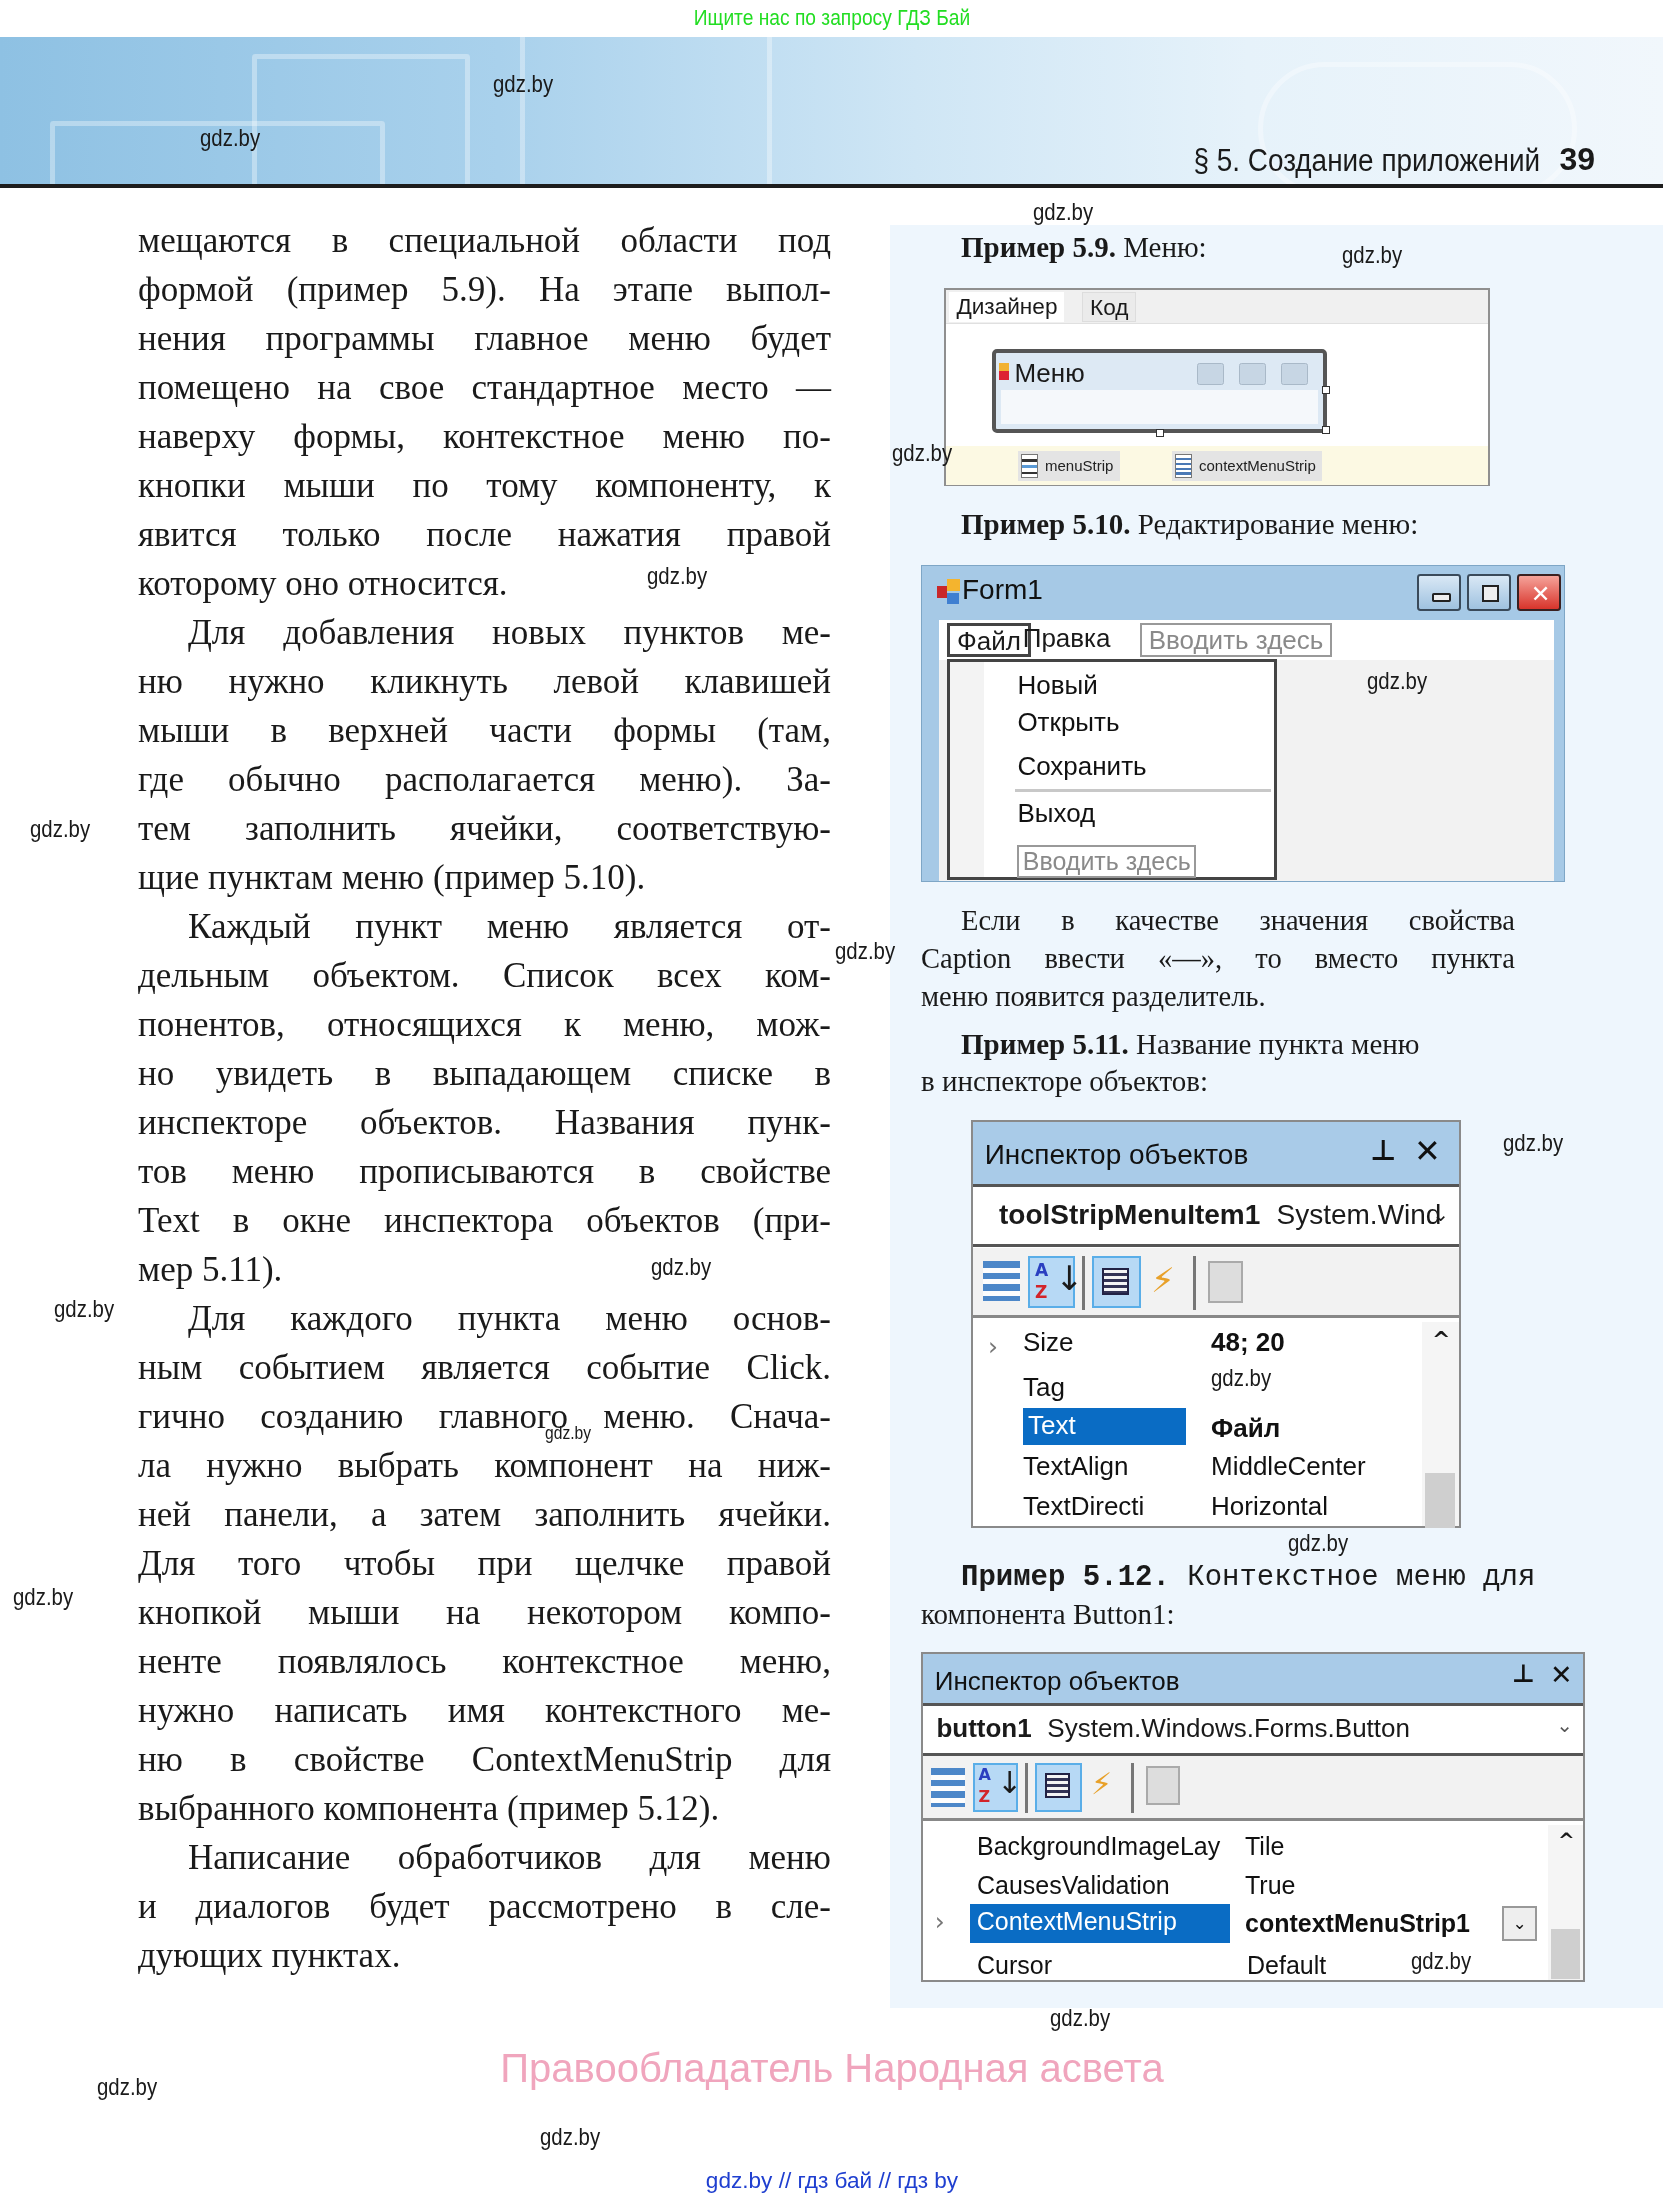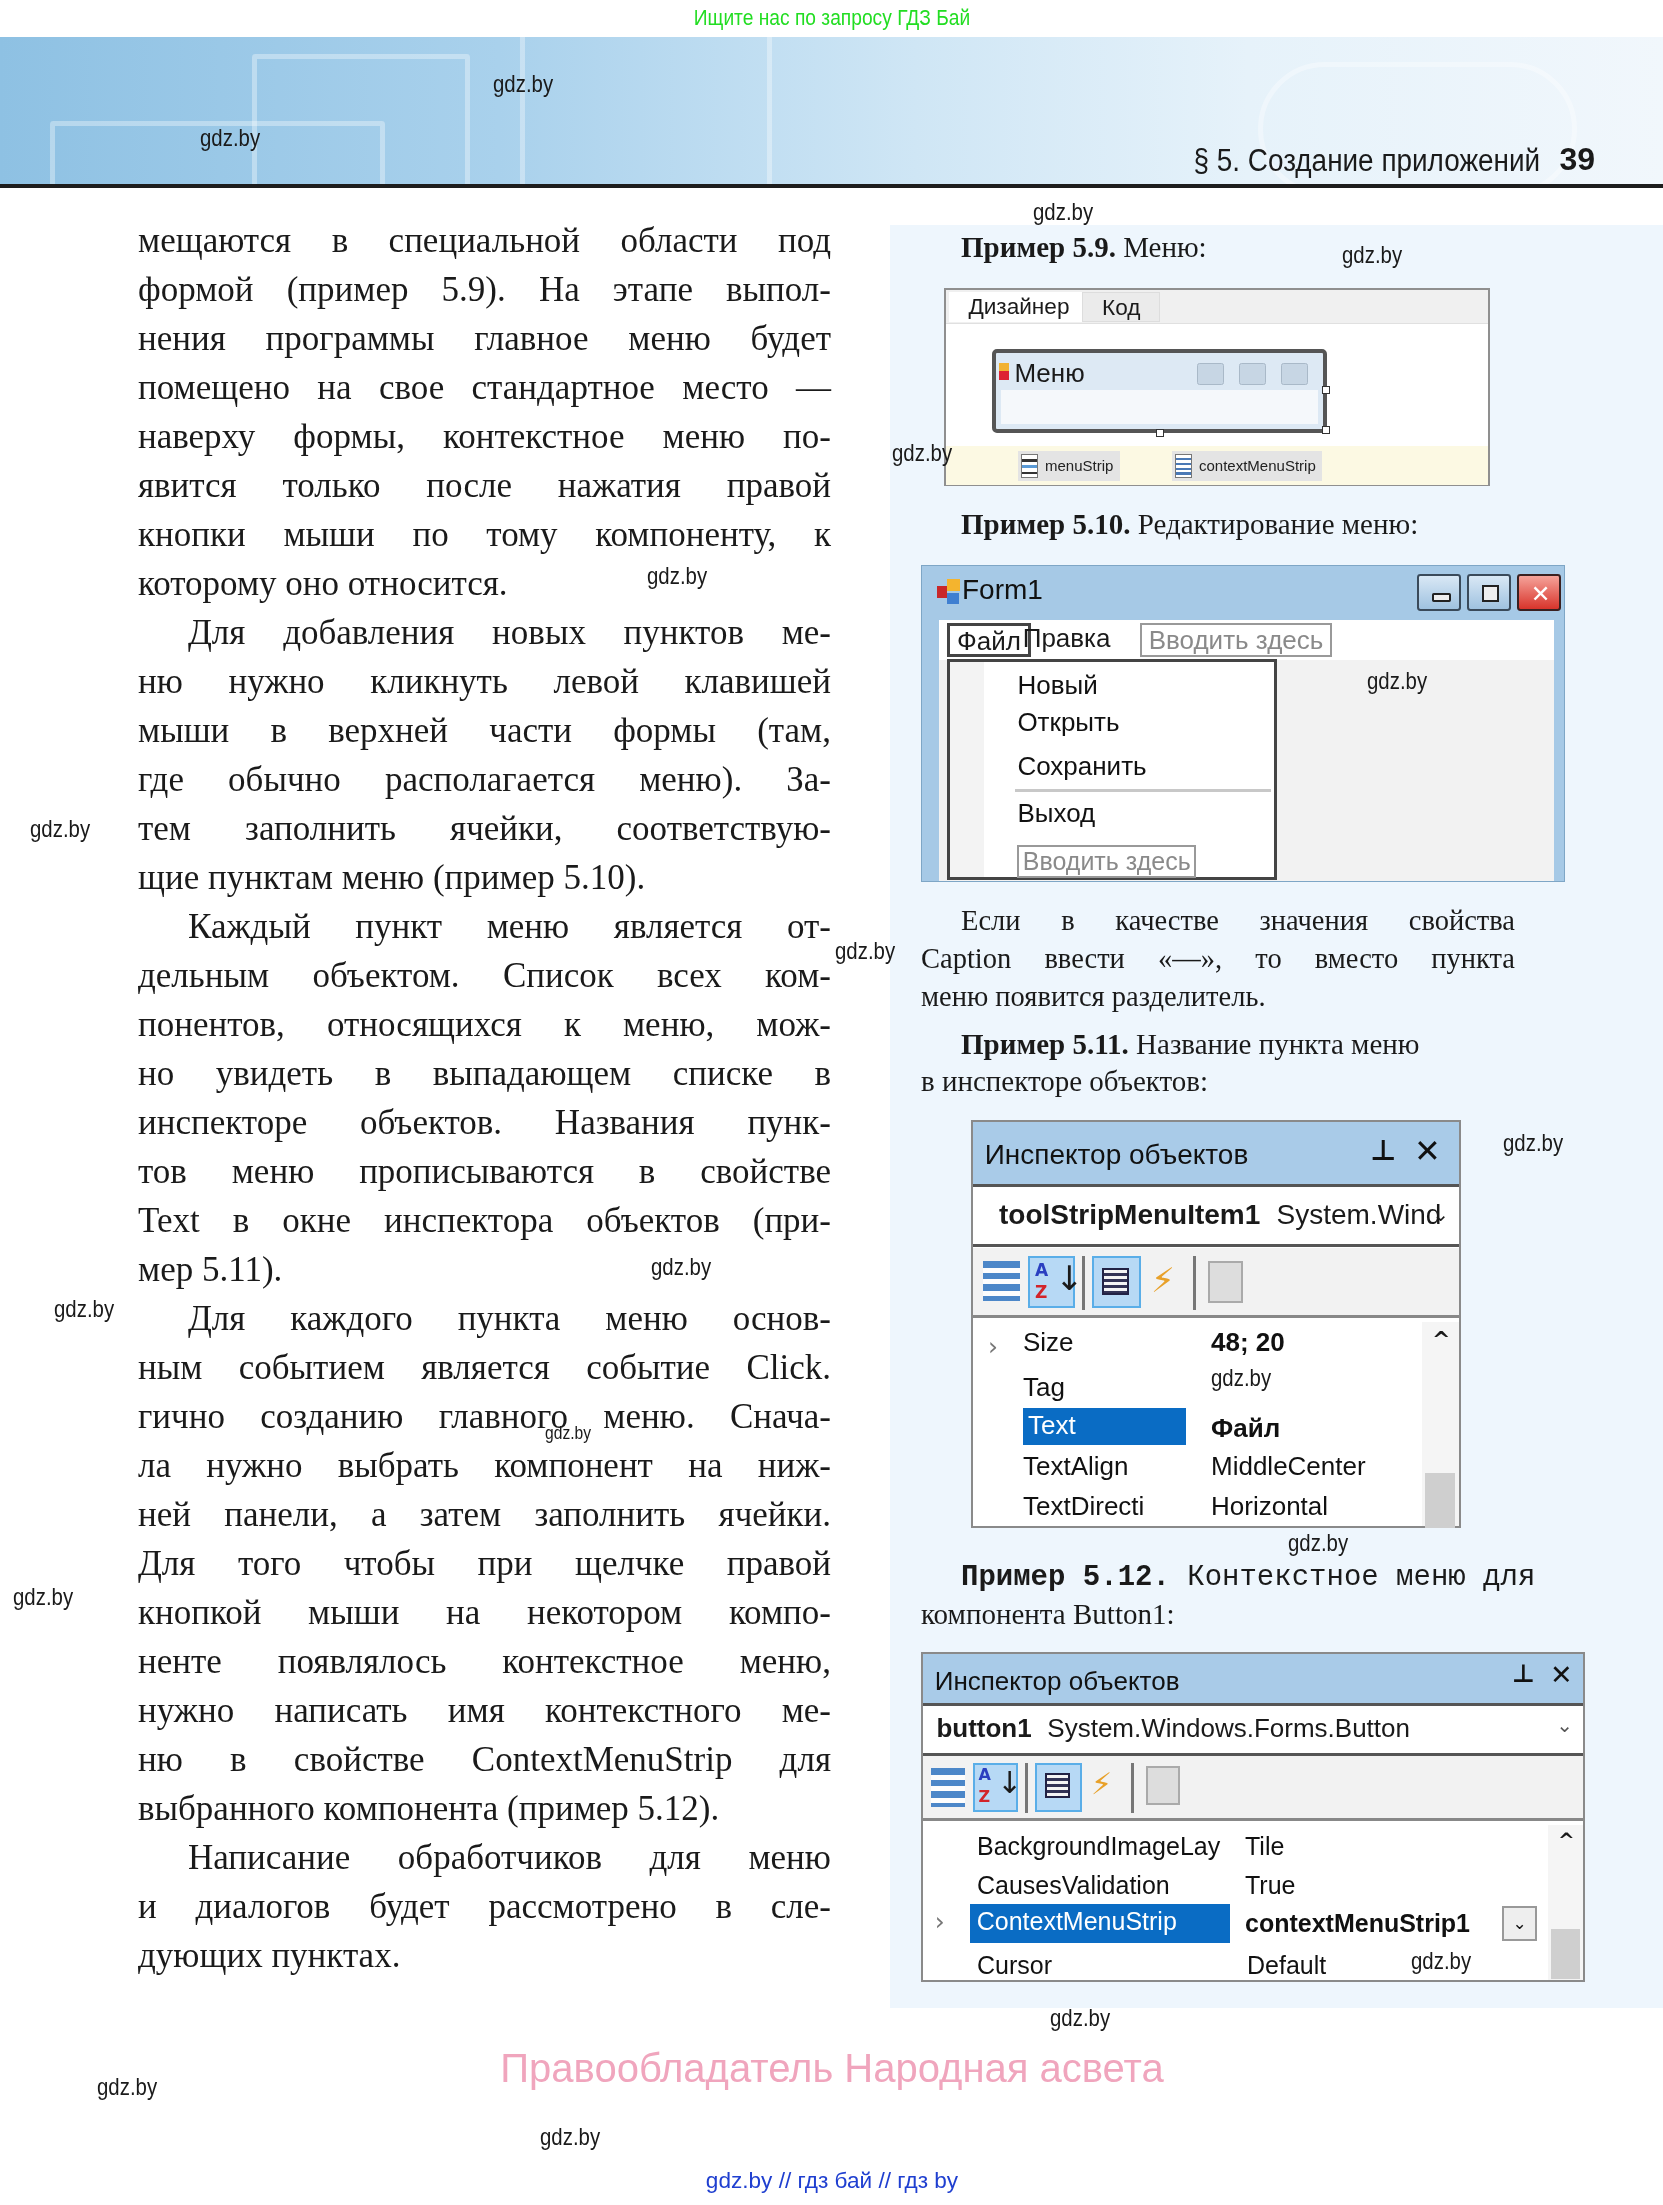--- a/index.html
+++ b/index.html
@@ -29,21 +29,21 @@
 
   
   .sidebar { left: 890px; top: 225px; width: 773px; height: 1783px; background: #eef6fd; }
   .caption { font-family: "Liberation Serif", serif; font-size: 29px; color: #1a1a1a; white-space: nowrap; }
   .caption b { font-weight: bold; }
   .sidetext { font-family: "Liberation Serif", serif; font-size: 28.5px; line-height: 38px; color: #1a1a1a; }
 
   
   .designer { left: 944px; top: 288px; width: 546px; height: 198px; background: #fff; border: 2.5px solid #8f8f8f; }
   .designer .tabbar { position: absolute; left: 0; top: 0; width: 100%; height: 34px; background: #f0f0f0; border-bottom: 0.8px solid #e0e0e0; }
-  .designer .tab { position: absolute; top: 1.7px; height: 30px; font-family: "Liberation Sans", sans-serif; font-size: 22.6px; line-height: 30px; padding: 0 19px; }
+  .designer .tab { position: absolute; top: 1.7px; height: 30px; font-family: "Liberation Sans", sans-serif; font-size: 22.6px; line-height: 30px; padding: 0 7px; }
   .designer .tab.active { background: #fff; left: 3.4px; }
   .designer .tab.code { left: 136px; background: #ebebeb; border: 0.8px solid #ddd; }
   .designer .form { position: absolute; left: 46px; top: 59px; width: 335px; height: 84px; border: 4.2px solid #555; border-radius: 5px; background: #dde9f4; }
   .designer .form .ttl { position: absolute; left: 10px; top: 5px; font-family: "Liberation Sans", sans-serif; font-size: 26px; }
   .designer .form .body { position: absolute; left: 5px; right: 5px; top: 37px; bottom: 5px; background: #f5f8fb; }
   .designer .form .wbtn { position: absolute; top: 10px; width: 27px; height: 22px; background: #c7d6e4; border: 1.7px solid #a9b9c8; border-radius: 2.5px; }
   .designer .handle { position: absolute; width: 8.4px; height: 8.4px; background: #fff; border: 1.7px solid #333; }
   .designer .tray { position: absolute; left: 0; top: 156px; width: 100%; height: 39px; background: #fcf9e3; }
   .designer .comp { position: absolute; top: 5px; height: 30px; background: #e4e4e4; font-family: "Liberation Sans", sans-serif; font-size: 15px; line-height: 30px; padding-left: 27px; padding-right: 6.7px; color: #222; }
   .designer .comp .ico { position: absolute; left: 3.4px; top: 3.4px; width: 17px; height: 23.5px; background: linear-gradient(#fff 0 20%, #333 20% 30%, #fff 30% 45%, #5a9ad6 45% 60%, #fff 60% 75%, #333 75% 85%, #fff 85%); border: 1.7px solid #777; }
@@ -107,22 +107,22 @@
 <div class="abs wm" style="left:200px;top:124px;">gdz.by</div>
 
 <div class="abs sidebar"></div>
 
 <div class="abs col">
   <span class="line">мещаются в специальной области под</span>
   <span class="line">формой (пример 5.9). На этапе выпол-</span>
   <span class="line">нения программы главное меню будет</span>
   <span class="line">помещено на свое стандартное место —</span>
   <span class="line">наверху формы, контекстное меню по-</span>
+  <span class="line">кнопки мыши по тому компоненту, к</span>
   <span class="line">явится только после нажатия правой</span>
-  <span class="line">кнопки мыши по тому компоненту, к</span>
   <span class="line last">которому оно относится.</span>
   <span class="line indent">Для добавления новых пунктов ме-</span>
   <span class="line">ню нужно кликнуть левой клавишей</span>
   <span class="line">мыши в верхней части формы (там,</span>
   <span class="line">где обычно располагается меню). За-</span>
   <span class="line">тем заполнить ячейки, соответствую-</span>
   <span class="line last">щие пунктам меню (пример 5.10).</span>
   <span class="line indent">Каждый пункт меню является от-</span>
   <span class="line">дельным объектом. Список всех ком-</span>
   <span class="line">понентов, относящихся к меню, мож-</span>

